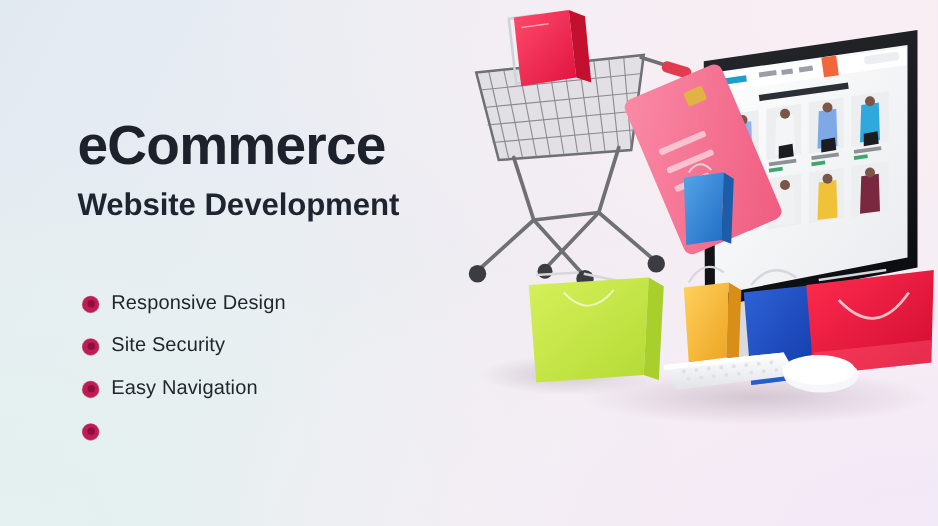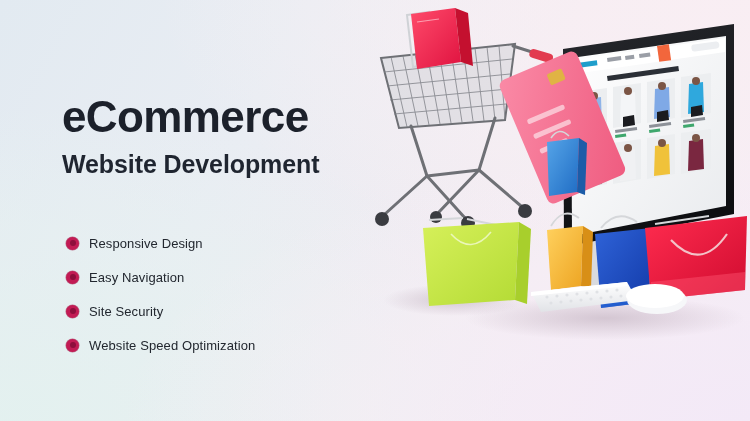--- a/index.html
+++ b/index.html
@@ -38,21 +38,21 @@
     background:#c21b54;
     box-shadow:0 0 0 0.5px rgba(150,12,58,.55);
     position:relative;flex:0 0 auto;margin-right:10px;
     display:inline-block;
   }
   .bullet::after{
     content:"";position:absolute;left:50%;top:50%;
     width:6px;height:6px;margin:-3px 0 0 -3px;border-radius:50%;
     background:#8e0e3c;
   }
-  .feature-label{font-size:13px;color:#22272f;letter-spacing:0.1px;white-space:nowrap;}
+  .feature-label{font-size:16px;color:#22272f;letter-spacing:0.1px;white-space:nowrap;}
 
   
   .art{position:absolute;left:355px;top:0;width:395px;height:421px;}
   .art svg{display:block;width:395px;height:421px;}
 </style>
 </head>
 <body>
 
 <div class="banner">
 
@@ -61,29 +61,28 @@
     <h2 class="subtitle">Website Development</h2>
   </div>
 
   <ul class="features">
     <li class="feature">
       <span class="bullet"></span>
       <span class="feature-label">Responsive Design</span>
     </li>
     <li class="feature">
       <span class="bullet"></span>
+      <span class="feature-label">Site Security</span>
+    </li>
+    <li class="feature">
+      <span class="bullet"></span>
       <span class="feature-label">Easy Navigation</span>
     </li>
     <li class="feature">
       <span class="bullet"></span>
-      <span class="feature-label">Site Security</span>
-    </li>
-    <li class="feature">
-      <span class="bullet"></span>
-      <span class="feature-label">Website Speed Optimization</span>
     </li>
   </ul>
 
   <div class="art">
     <svg viewBox="0 0 395 421" xmlns="http://www.w3.org/2000/svg">
       <defs>
         <linearGradient id="gMonitorScreen" x1="0" y1="0" x2="1" y2="1">
           <stop offset="0" stop-color="#ffffff"></stop>
             <stop offset="1" stop-color="#e9ebee"></stop>
         </linearGradient>

